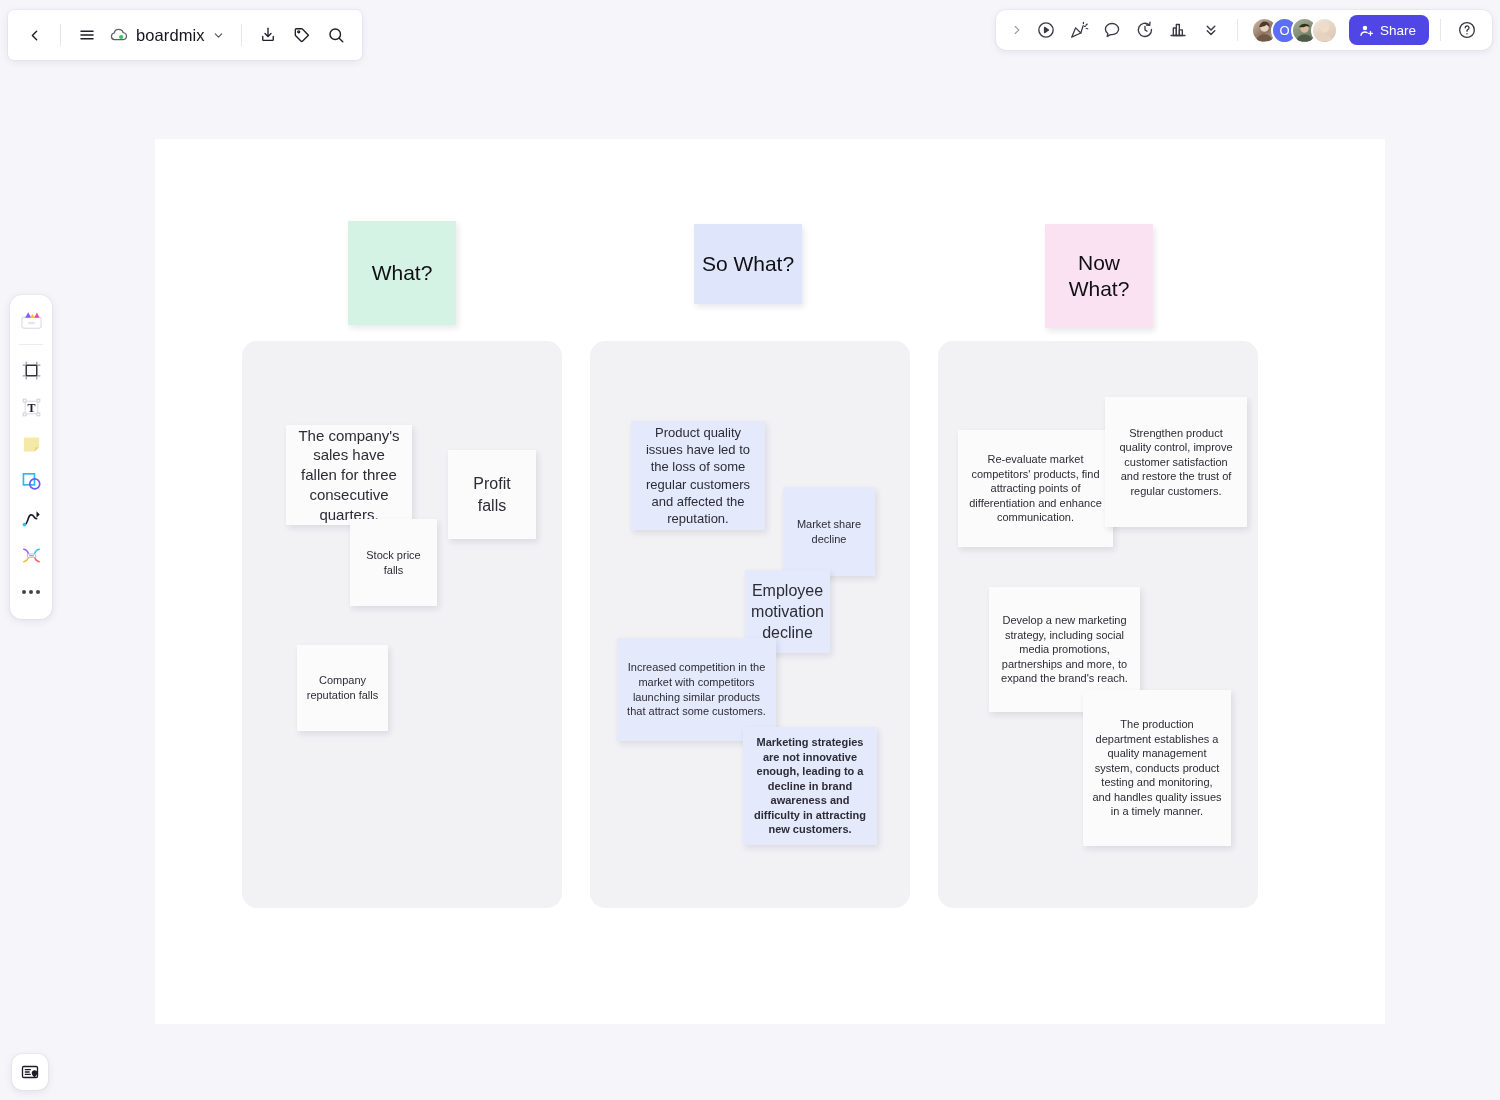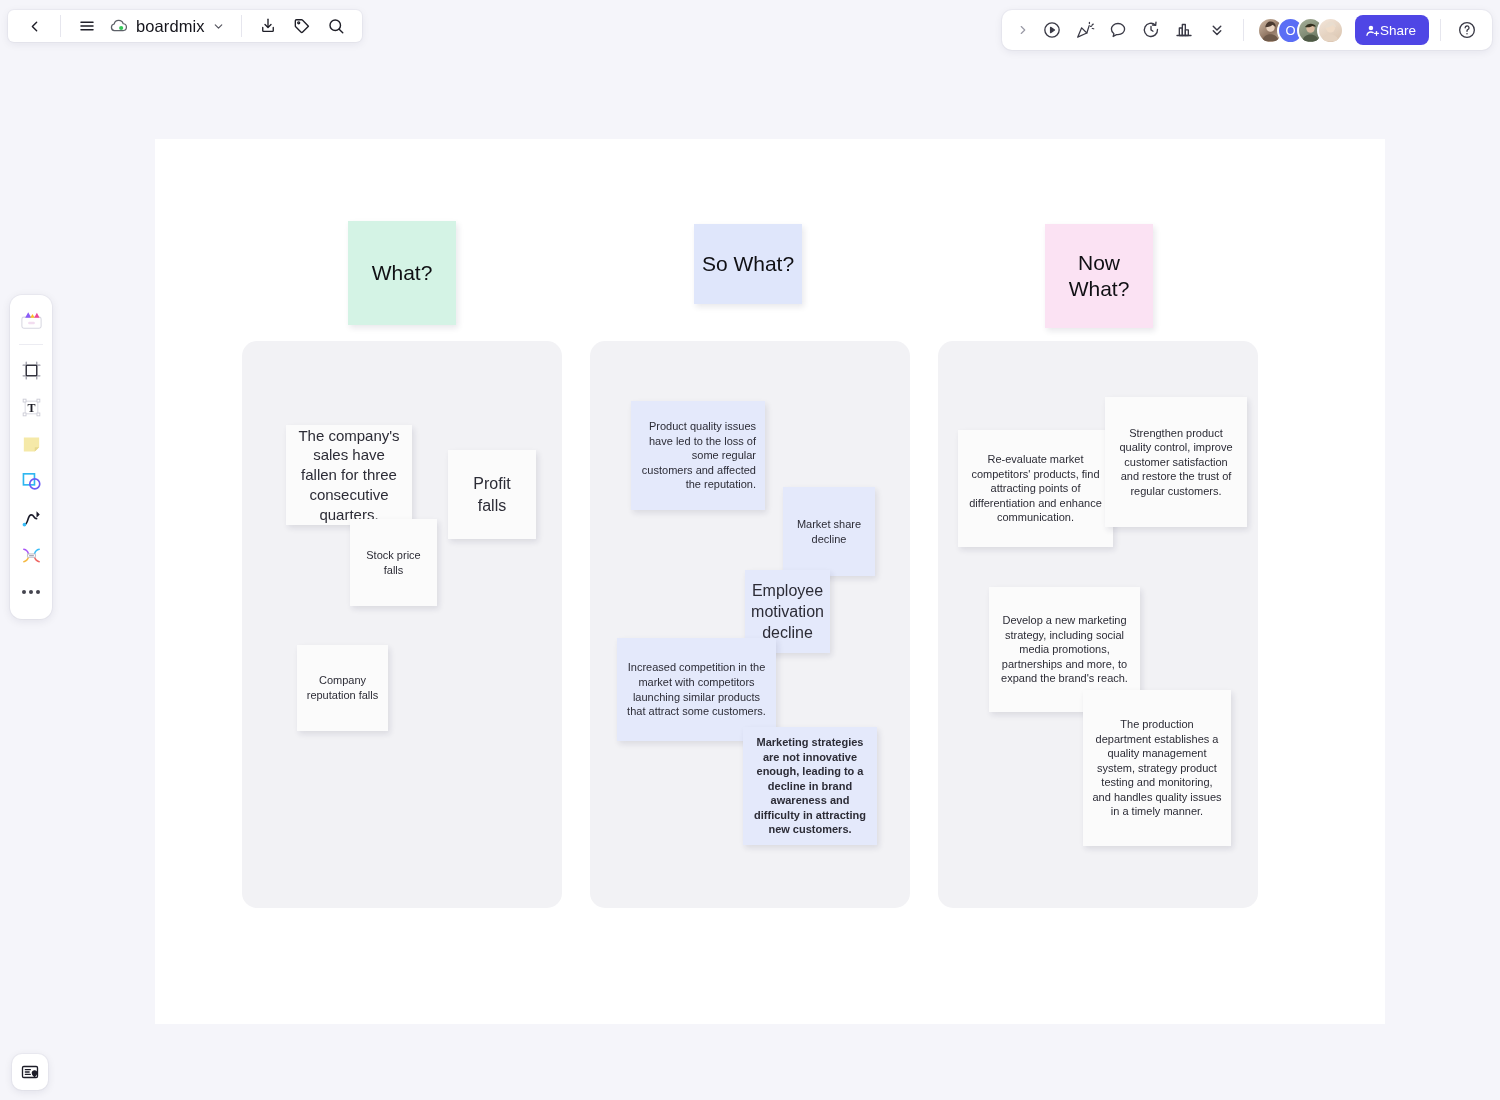--- a/index.html
+++ b/index.html
@@ -7,21 +7,21 @@
     width: 1500px; height: 1100px;
     background: #f5f5fa;
     font-family: "Liberation Sans", sans-serif;
     overflow: hidden;
   }
   #app { position: relative; width: 1500px; height: 1100px; }
 
   
   .tl-bar {
     position: absolute; left: 8px; top: 10px;
-    height: 32px; display: flex; align-items: center;
+    height: 50px; display: flex; align-items: center;
     background: #ffffff; border-radius: 6px;
     box-shadow: 0 2px 8px rgba(20,20,60,.08), 0 0 0 1px rgba(20,20,60,.03);
     padding: 0 10px; gap: 2px;
   }
   .tl-btn {
     width: 32px; height: 32px; display: flex; align-items: center;
     justify-content: center; border-radius: 7px; cursor: pointer; color: #1f1f28;
   }
   .tl-sep { width: 1px; height: 22px; background: #e6e6ee; margin: 0 8px; }
   .brand {
@@ -48,21 +48,21 @@
     width: 27px; height: 27px; border-radius: 50%;
     border: 2px solid #fff; margin-left: -7px; position: relative;
     overflow: hidden; cursor: pointer; flex: none;
   }
   .avatar:first-child { margin-left: 0; }
   .av-initial {
     display:flex; align-items:center; justify-content:center;
     width:100%; height:100%; color:#fff; font-size:13px; font-weight:500;
   }
   .share-btn {
-    display: flex; align-items: center; height: 30px;
+    display: flex; align-items: center; gap: 6px; height: 30px;
     background: #4f46e5; color: #fff; border: none; border-radius: 8px;
     padding: 0 13px 0 10px; font-size: 13.5px; cursor: pointer;
     font-family: "Liberation Sans", sans-serif; margin-left: 8px;
   }
 
   
   .left-bar {
     position: absolute; left: 10px; top: 295px;
     width: 42px; background: #fff; border-radius: 12px;
     box-shadow: 0 2px 10px rgba(20,20,60,.09), 0 0 0 1px rgba(20,20,60,.03);
@@ -372,21 +372,21 @@
       <div class="note white" style="left: 350px; top: 519px; width: 87px; height: 87px; font-size: 11px;">
         <span>Stock price falls</span>
       </div>
       <div class="note white" style="left: 297px; top: 645px; width: 91px; height: 86px; font-size: 11px;">
         <span>Company reputation falls</span>
       </div>
       <div class="col-panel" style="left: 590px; top: 341px; width: 320px; height: 567px; background: rgb(242, 242, 245);"></div>
       <div class="hdr-note" style="left: 694px; top: 224px; width: 108px; height: 80px; background: rgb(223, 230, 251);">
         <span>So What?</span>
       </div>
-      <div class="note blue" style="left: 631px; top: 401px; width: 134px; height: 109px; font-size: 11px; text-align: right;">
+      <div class="note blue" style="left: 631px; top: 421px; width: 134px; height: 109px; font-size: 13px;">
         <span>Product quality issues have led to the loss of some regular customers and affected the reputation.</span>
       </div>
       <div class="note blue" style="left: 783px; top: 487px; width: 92px; height: 89px; font-size: 11px;">
         <span>Market share decline</span>
       </div>
       <div class="note blue" style="left: 745px; top: 570px; width: 85px; height: 83px; font-size: 16px;">
         <span>Employee motivation decline</span>
       </div>
       <div class="note blue" style="left: 617px; top: 638px; width: 159px; height: 103px; font-size: 11px;">
         <span>Increased competition in the market with competitors launching similar products that attract some customers.</span>
@@ -401,17 +401,17 @@
       <div class="note white" style="left: 958px; top: 430px; width: 155px; height: 117px; font-size: 11px;">
         <span>Re-evaluate market competitors' products, find attracting points of differentiation and enhance communication.</span>
       </div>
       <div class="note white" style="left: 1105px; top: 397px; width: 142px; height: 130px; font-size: 11px;">
         <span>Strengthen product quality control, improve customer satisfaction and restore the trust of regular customers.</span>
       </div>
       <div class="note white" style="left: 989px; top: 587px; width: 151px; height: 125px; font-size: 11px;">
         <span>Develop a new marketing strategy, including social media promotions, partnerships and more, to expand the brand's reach.</span>
       </div>
       <div class="note white" style="left: 1083px; top: 690px; width: 148px; height: 156px; font-size: 11px;">
-        <span>The production department establishes a quality management system, strategy product testing and monitoring, and handles quality issues in a timely manner.</span>
+        <span>The production department establishes a quality management system, conducts product testing and monitoring, and handles quality issues in a timely manner.</span>
       </div>
     </div>
 
 </div>
 
 </body></html>

